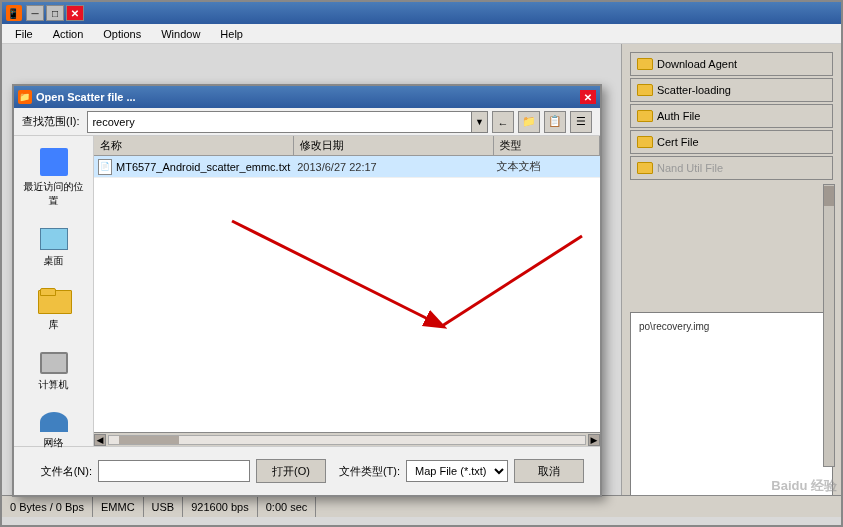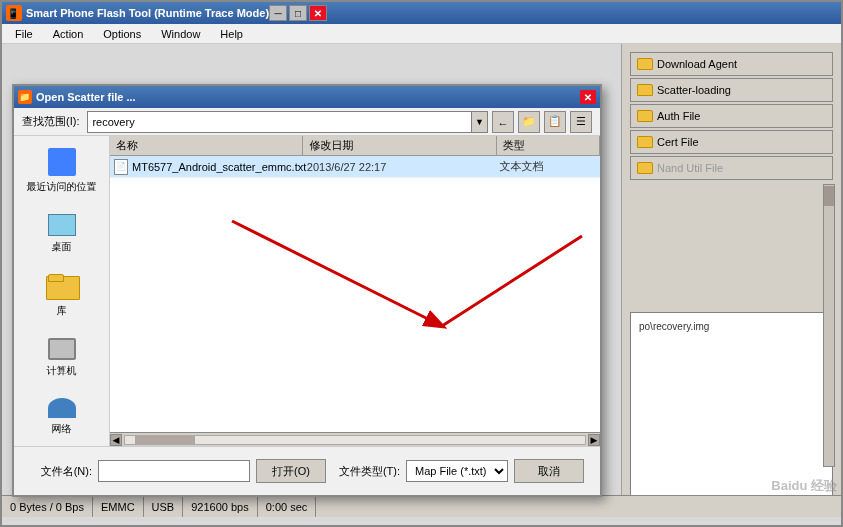--- a/index.html
+++ b/index.html
@@ -238,21 +238,21 @@
     }
 
     
     .dialog-main {
       display: flex;
       height: 310px;
     }
 
     
     .dialog-sidebar {
-      width: 96px;
+      width: 80px;
       background: #f0f0f0;
       border-right: 1px solid #ccc;
       display: flex;
       flex-direction: column;
       align-items: center;
       padding: 8px 4px;
       gap: 12px;
     }
     .sidebar-item-d {
       display: flex;
@@ -475,21 +475,20 @@
       border-radius: 2px 2px 0 0;
     }
   </style>
 </head>
 <body>
 
 <div class="main-window">
 
   <div class="title-bar">
     <div class="title-bar-icon">📱</div>
-    <span>Smart Phone Flash Tool (Runtime Trace Mode)</span>
     <div class="title-bar-controls">
       <div class="tb-btn">─</div>
       <div class="tb-btn">□</div>
       <div class="tb-btn close">✕</div>
     </div>
   </div>
 
   <div class="menu-bar">
     <span class="menu-item">File</span>
     <span class="menu-item">Action</span>

